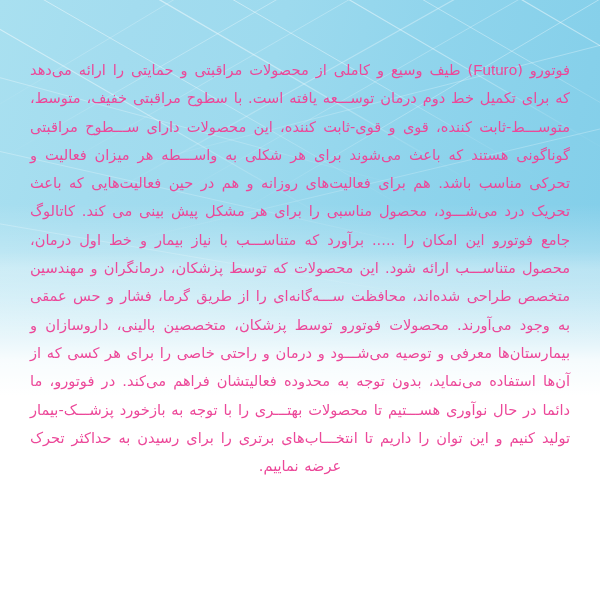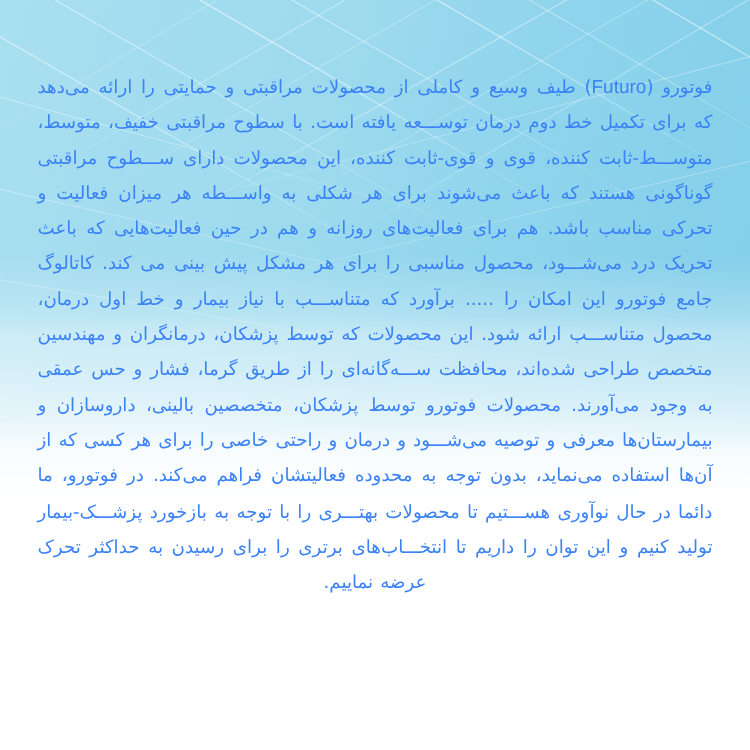--- a/index.html
+++ b/index.html
@@ -66,21 +66,21 @@
 
   
   .doc {
     position: absolute;
     left: 30px;
     right: 30px;
     top: 56px;
     direction: rtl;
     text-align: justify;
     text-align-last: center;
-    color: #3b82f6;
+    color: #ec4899;
     font-family: "DejaVu Sans", "Liberation Sans", sans-serif;
     font-size: 14.6px;
     line-height: 28.3px;
     letter-spacing: 0px;
     word-spacing: 1px;
     text-rendering: optimizeLegibility;
   }
   .doc p {
     margin: 0;
     text-align: justify;

